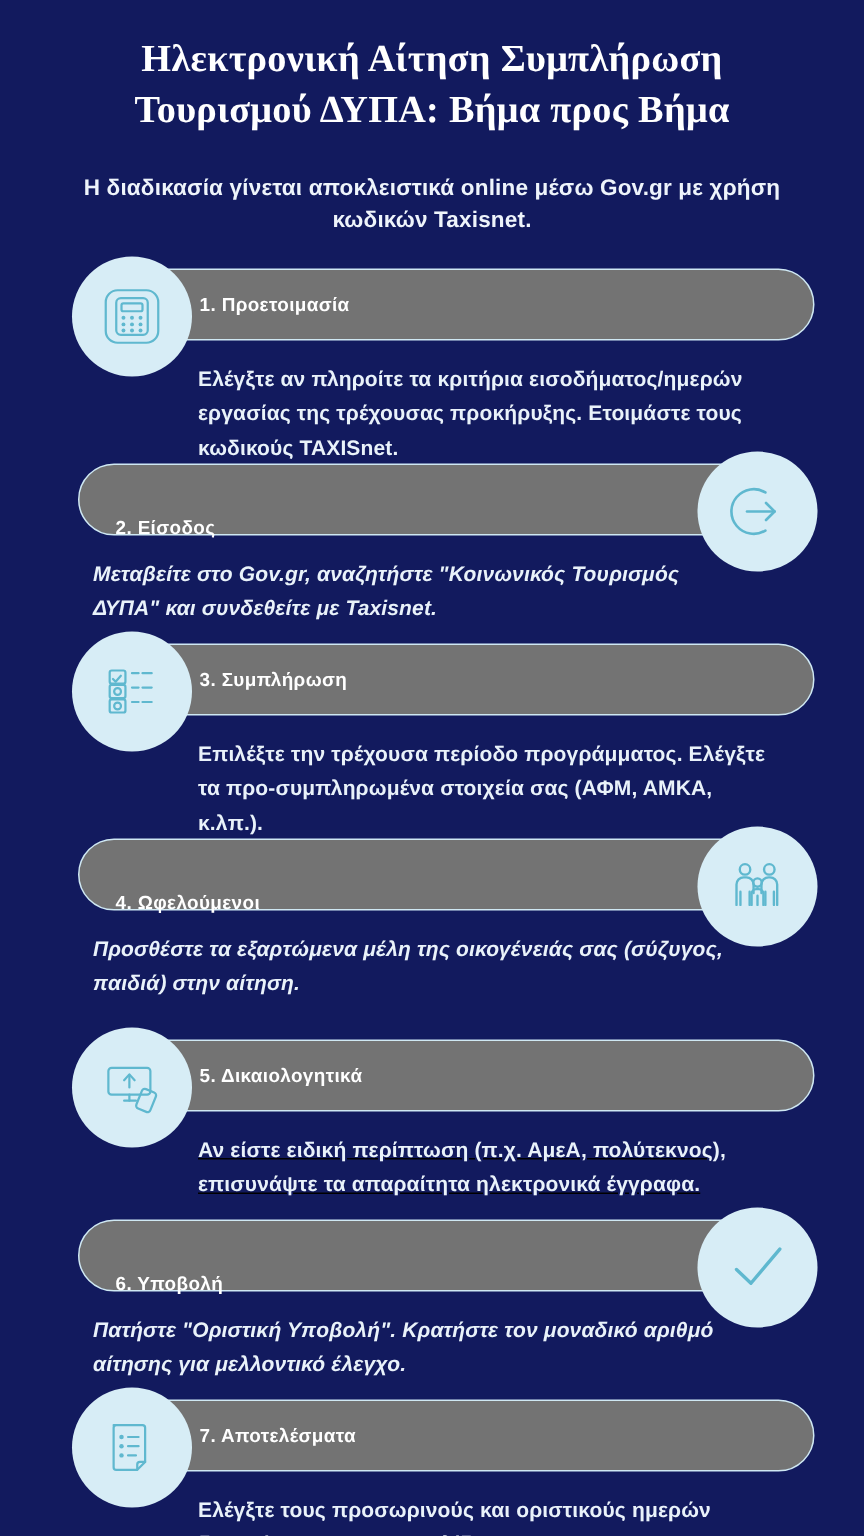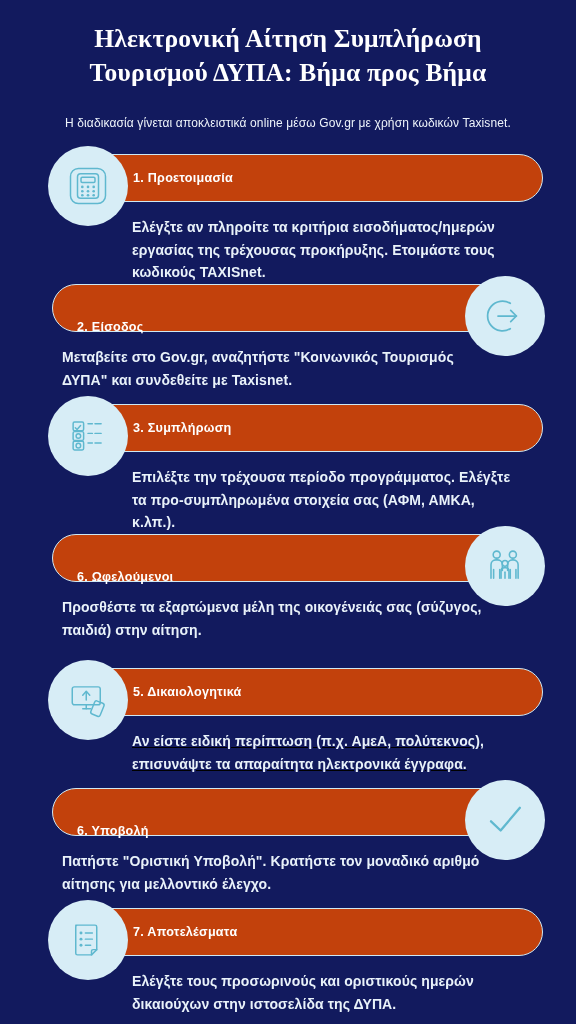--- a/index.html
+++ b/index.html
@@ -35,22 +35,22 @@
     font-weight: bold;
     color: #ffffff;
     font-size: 25.5px;
     line-height: 1.32;
     letter-spacing: 0.2px;
   }
 
   .subtitle {
     margin-top: 26px;
     color: #eef4fb;
-    font-size: 12px;
-    font-weight: 400;
+    font-size: 15px;
+    font-weight: 700;
     letter-spacing: 0.12px;
     line-height: 1.4;
   }
 
   
   .steps {
     margin-top: 22px;
     padding: 0 0 0 0;
   }
 
@@ -67,21 +67,21 @@
   
   .pill-row {
     position: relative;
     height: 48px;
   }
 
   .pill {
     position: absolute;
     top: 0;
     height: 48px;
-    background: #c2410c;
+    background: #737373;
     border: 1.6px solid #cfe8f3;
     border-radius: 26px;
     display: flex;
     align-items: center;
   }
 
   .step.left .pill {
     left: 56px;
     right: 33px;
   }
@@ -136,20 +136,21 @@
   }
 
   .step.left .desc {
     margin-left: 132px;
     margin-right: 62px;
   }
 
   .step.right .desc {
     margin-left: 62px;
     margin-right: 92px;
+    font-style: italic;
   }
 </style>
 </head>
 <body>
 
 <div class="page">
 
   <div class="header">
     <h1 class="title">Ηλεκτρονική Αίτηση Συμπλήρωση Τουρισμού ΔΥΠΑ: Βήμα προς Βήμα</h1>
     <p class="subtitle">Η διαδικασία γίνεται αποκλειστικά online μέσω Gov.gr με χρήση κωδικών  Taxisnet.</p>
@@ -212,21 +213,21 @@
       <path d="M24 21h5M32 21h7"></path>
       <path d="M24 32h5M32 32h7"></path>
     </svg>
           </div>
         </div>
         <p class="desc">Επιλέξτε την τρέχουσα περίοδο προγράμματος. Ελέγξτε τα  προ-συμπληρωμένα στοιχεία σας (ΑΦΜ, ΑΜΚΑ, κ.λπ.).</p>
       </div>
       <div class="step right">
         <div class="pill-row">
           <div class="pill">
-            <span class="pill-label">6. Ωφελούμενοι</span>
+            <span class="pill-label">4. Ωφελούμενοι</span>
           </div>
           <div class="badge">
     <svg viewBox="0 0 48 48" fill="none" stroke="#5fb8cf" stroke-width="1.8" stroke-linecap="round" stroke-linejoin="round">
       <circle cx="14.5" cy="11" r="4"></circle>
       <path d="M8 38V22.5A5.5 5.5 0 0 1 13.5 17h2A5.5 5.5 0 0 1 21 22.5V29"></path>
       <path d="M11 28v10M18 28v10"></path>
       <circle cx="33" cy="11" r="4"></circle>
       <path d="M27 29v-6.5A5.5 5.5 0 0 1 32.5 17h1A5.5 5.5 0 0 1 39 22.5V38"></path>
       <path d="M30 28v10M36.5 28v10"></path>
       <circle cx="24" cy="21" r="3.2"></circle>

